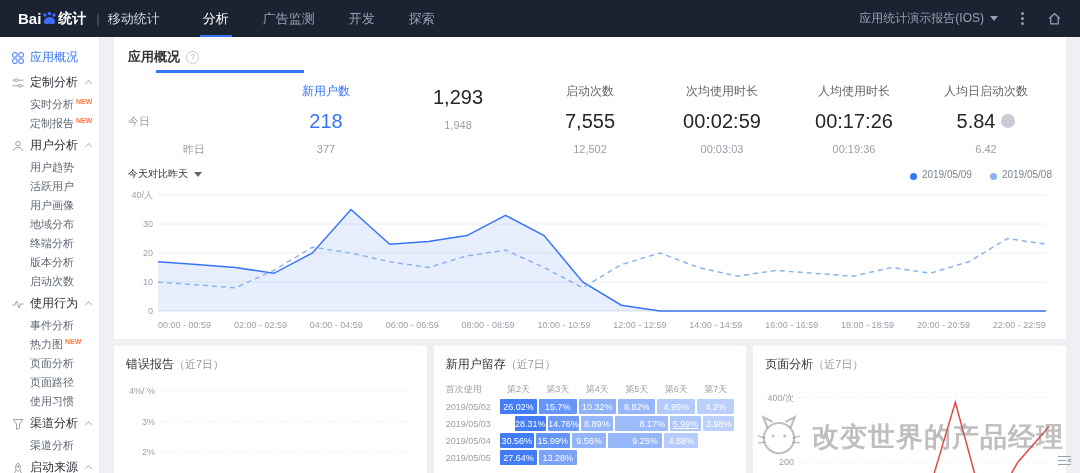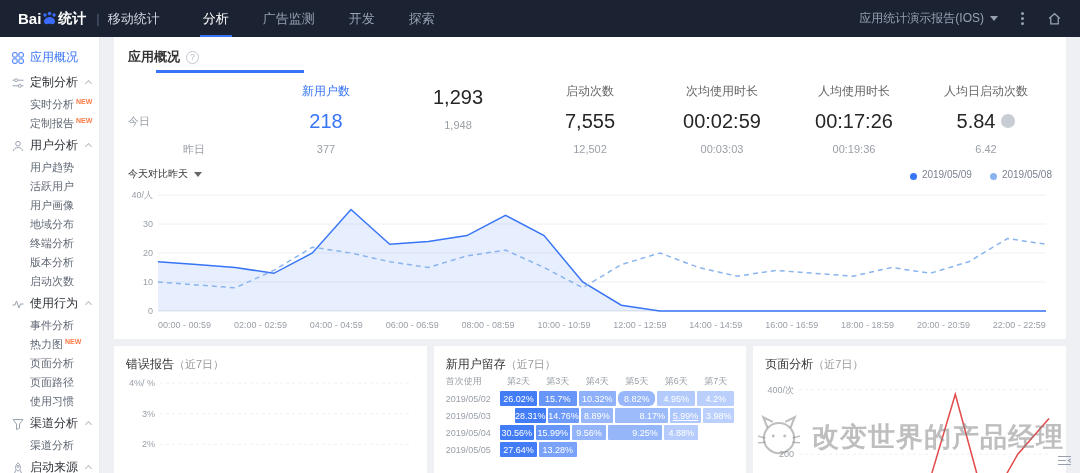--- a/index.html
+++ b/index.html
@@ -61,21 +61,21 @@
 .compare-select{display:flex;align-items:center;gap:6px;font-size:10px;color:#333;cursor:pointer}
 .legend{display:flex;gap:18px;align-items:center}
 .legend-item{display:flex;align-items:flex-end;gap:5px;font-size:10px;color:#7a8290;cursor:pointer}
 .legend-dot{width:7px;height:7px;border-radius:50%}
 .main-chart{display:block}
 .x-labels{display:flex;justify-content:space-between;margin-left:30px;width:888px;font-size:9px;color:#9aa0a8;padding:1px 0 7px}
 .x-labels span{white-space:nowrap}
 
 .cards-row{display:flex;gap:7px;margin-top:7px;height:175px}
 .card{flex:1;background:#fff;padding:10px 12px;overflow:hidden}
-.card-title{font-size:12px;color:#333;white-space:nowrap}
+.card-title{font-size:12px;color:#333;margin-bottom:8px;white-space:nowrap}
 .card-title .range{color:#999;font-size:11px}
 .ret-table{display:flex;flex-direction:column;gap:2px}
 .ret-row{display:flex;gap:2px;align-items:center}
 .ret-cell{flex:1;height:15px;font-size:9px;display:flex;align-items:center;justify-content:center;color:#fff;border-radius:1px;white-space:nowrap;overflow:hidden}
 .ret-cell.head{color:#9aa0a8;height:16px}
 .ret-cell.date{flex:none;width:52px;color:#9aa0a8;justify-content:flex-start}
 
 .watermark{position:absolute;right:16px;top:412px;display:flex;align-items:center;gap:10px;z-index:50;pointer-events:none}
 .wm-text{font-size:27px;font-weight:bold;color:rgba(125,125,125,0.5);letter-spacing:1px;white-space:nowrap}
 svg text{font-family:"Liberation Sans","DejaVu Sans",sans-serif}
@@ -343,21 +343,21 @@
               <div class="ret-cell head">第4天</div>
               <div class="ret-cell head">第5天</div>
               <div class="ret-cell head">第6天</div>
               <div class="ret-cell head">第7天</div>
             </div>
             <div class="ret-row">
               <div class="ret-cell date">2019/05/02</div>
               <div class="ret-cell val" style="background: rgba(56, 117, 246, 0.95);">26.02%</div>
               <div class="ret-cell val" style="background: rgba(56, 117, 246, 0.76);">15.7%</div>
               <div class="ret-cell val" style="background: rgba(56, 117, 246, 0.57);">10.32%</div>
-              <div class="ret-cell val" style="background: rgba(56, 117, 246, 0.52); border-radius: 6px;">8.82%</div>
+              <div class="ret-cell val" style="background: rgba(56, 117, 246, 0.52);">8.82%</div>
               <div class="ret-cell val" style="background: rgba(56, 117, 246, 0.38);">4.95%</div>
               <div class="ret-cell val" style="background: rgba(56, 117, 246, 0.35);">4.2%</div>
             </div>
             <div class="ret-row">
               <div class="ret-cell date">2019/05/03</div>
               <div class="ret-cell val" style="background: rgba(56, 117, 246, 0.95); margin-left: 15px;">28.31%</div>
               <div class="ret-cell val" style="background: rgba(56, 117, 246, 0.73);">14.76%</div>
               <div class="ret-cell val" style="background: rgba(56, 117, 246, 0.52);">8.89%</div>
               <div class="ret-cell val" style="background: rgba(56, 117, 246, 0.49); padding-left: 22px;">8.17%</div>
               <div class="ret-cell val" style="background: rgba(56, 117, 246, 0.41); text-decoration: underline;">5.99%</div>

